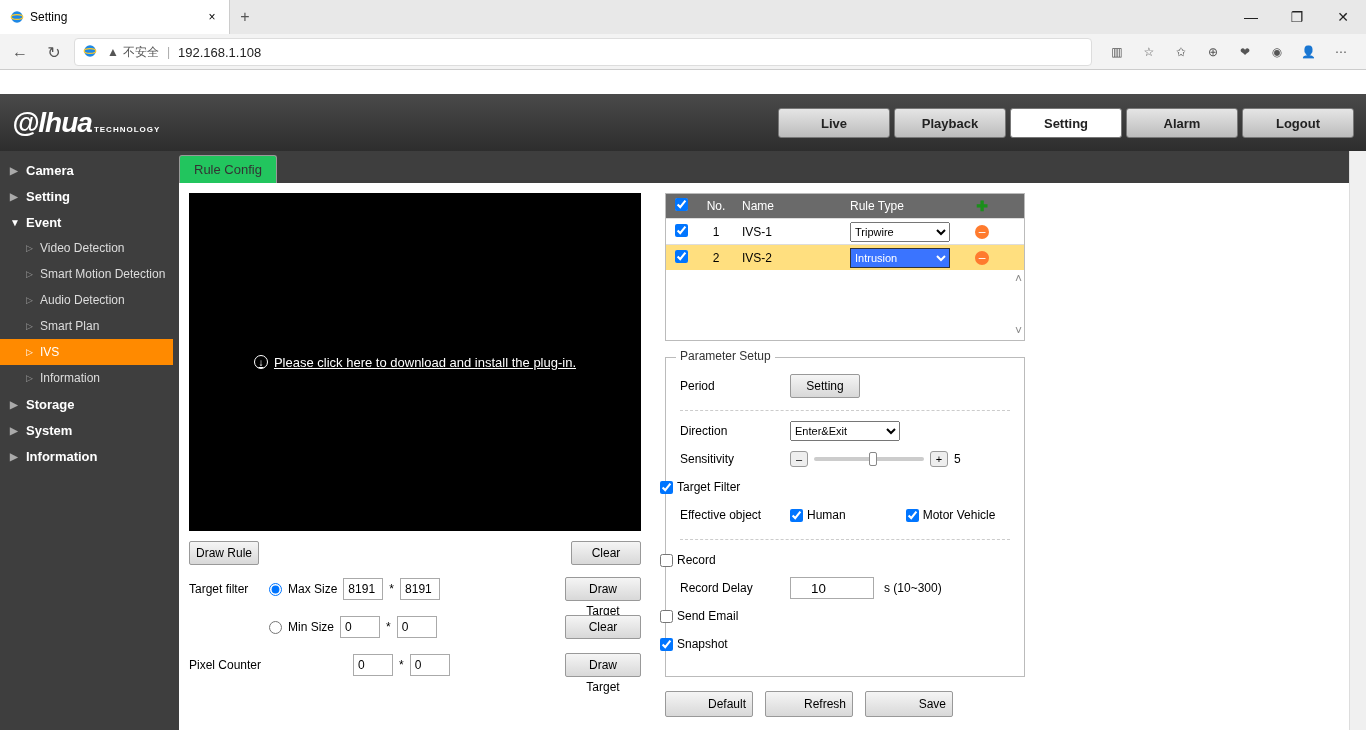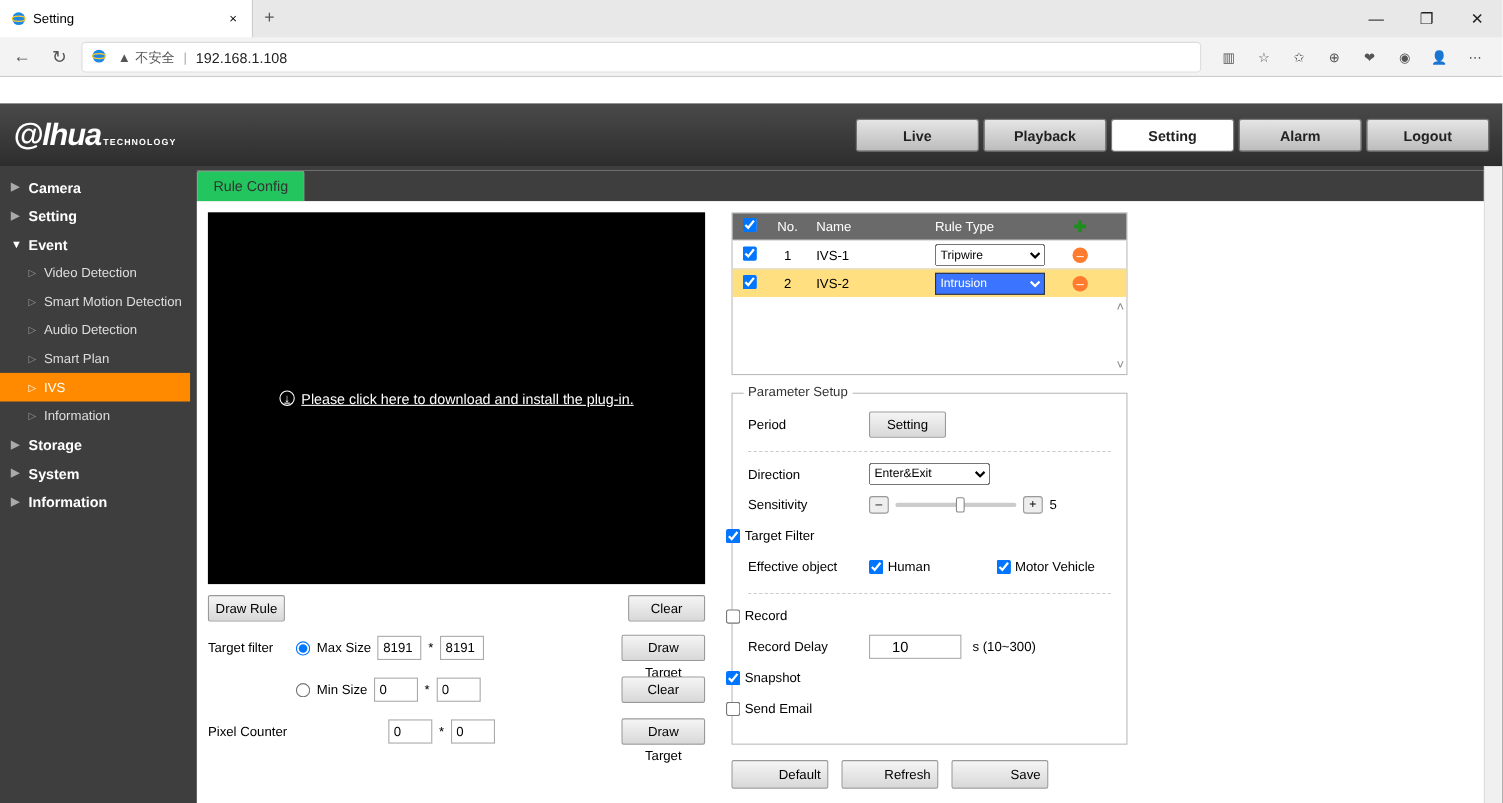--- a/index.html
+++ b/index.html
@@ -340,28 +340,28 @@
                     <span>Record</span>
                   </label>
               </div>
               <div class="prow">
                 <span class="plbl">Record Delay</span>
                 <input class="small-txt" value="10" style="">
                 <span>s (10~300)</span>
               </div>
               <div class="prow" style="margin-left:-20px;">
                 <label class="ck">
+                    <input type="checkbox" style="">
+                    <span>Send Email</span>
+                  </label>
+              </div>
+              <div class="prow" style="margin-left:-20px;">
+                <label class="ck">
                     <input type="checkbox" checked="" style="">
                     <span>Snapshot</span>
-                  </label>
-              </div>
-              <div class="prow" style="margin-left:-20px;">
-                <label class="ck">
-                    <input type="checkbox" style="">
-                    <span>Send Email</span>
                   </label>
               </div>
             </div>
 
             <div class="bottom-btns">
               <span class="btn">Default</span>
               <span class="btn">Refresh</span>
               <span class="btn">Save</span>
             </div>
           </div>

